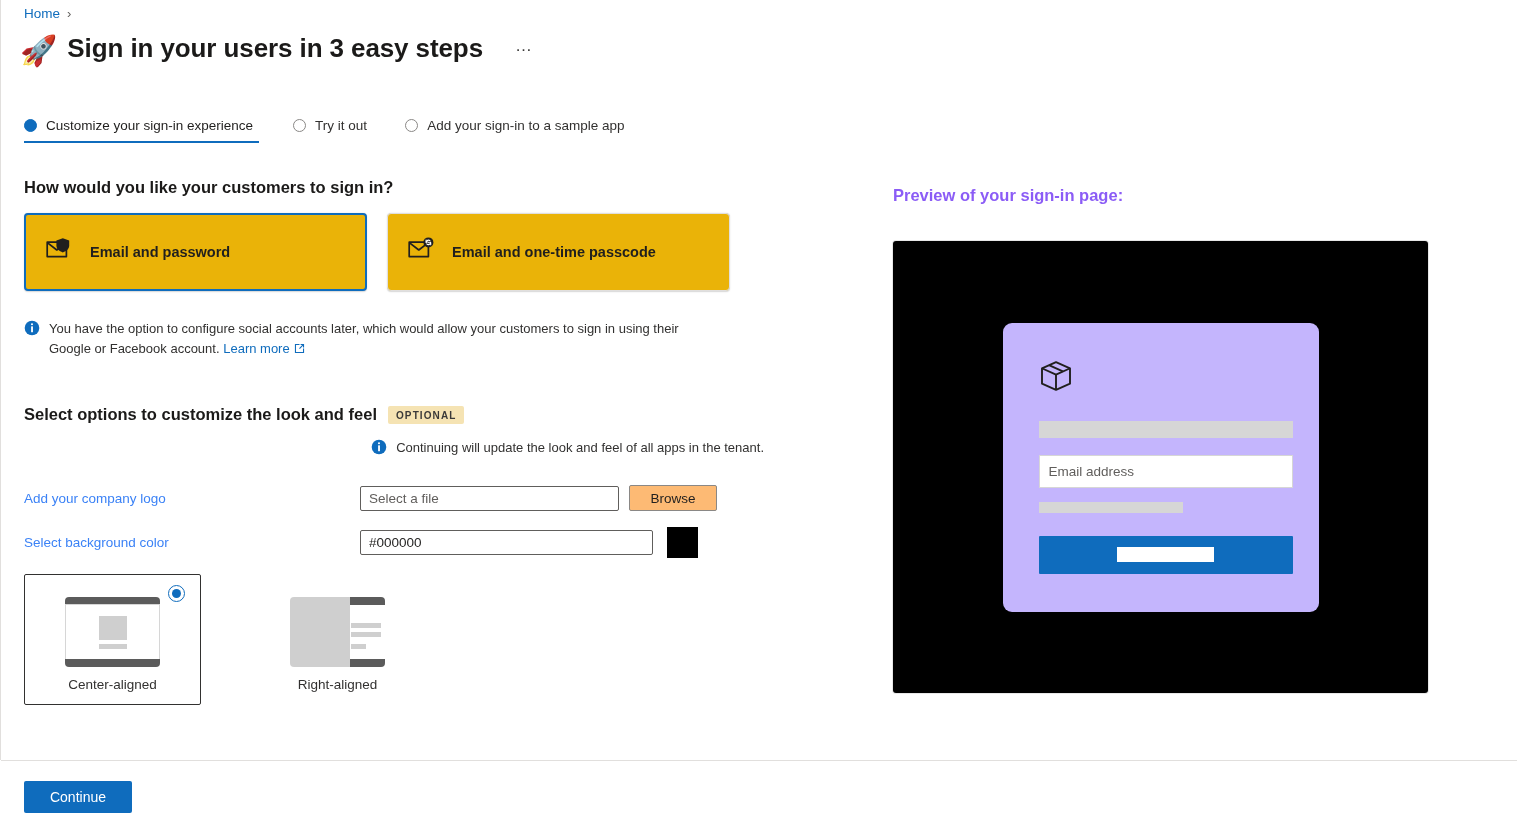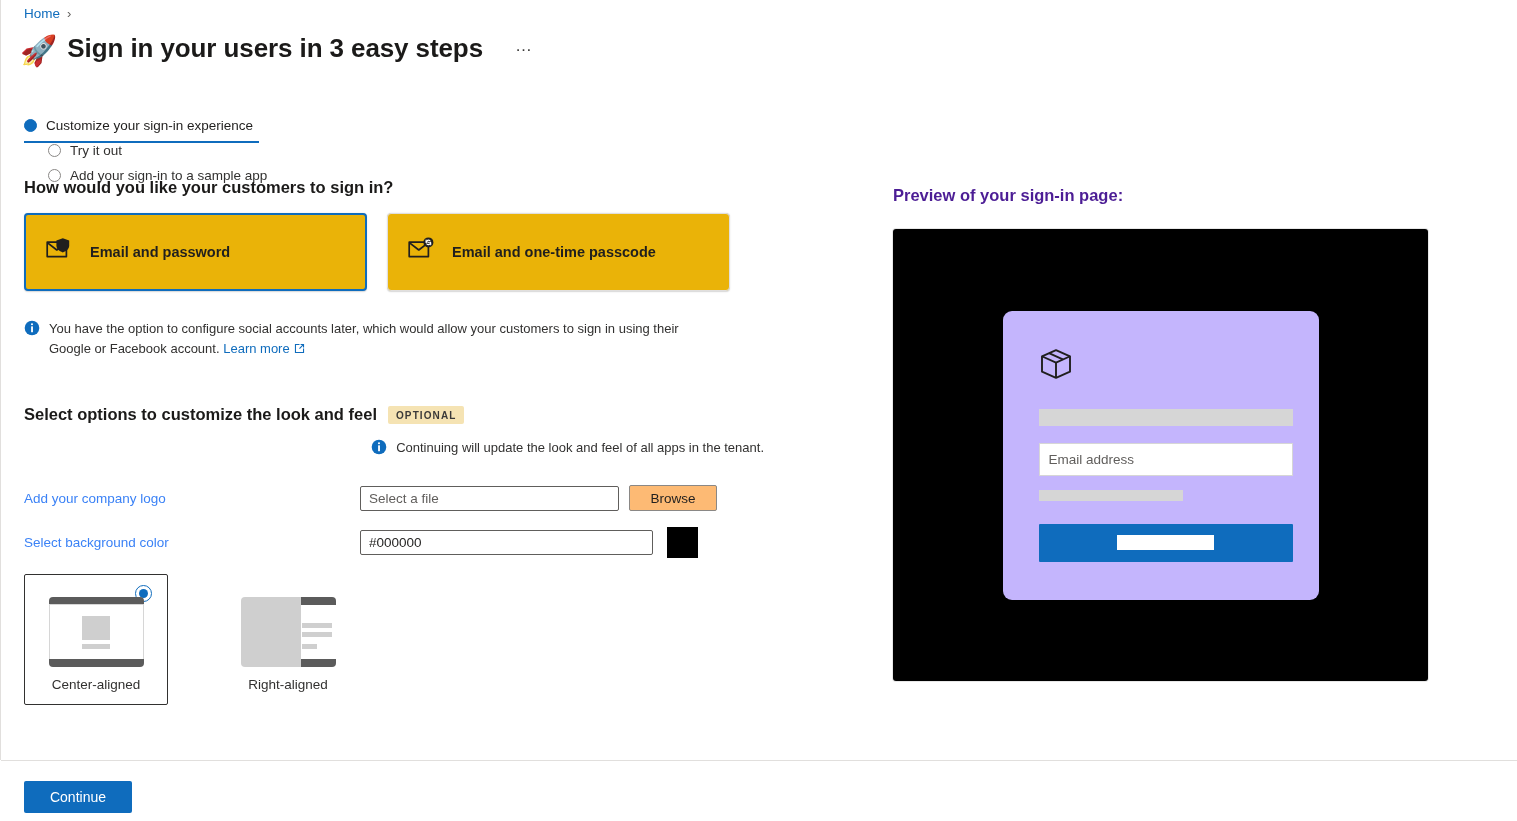--- a/index.html
+++ b/index.html
@@ -41,21 +41,21 @@
     white-space:nowrap;
   }
   .ellipsis-btn{
     margin-left:22px; color:#3b3a39; font-size:17px; letter-spacing:1.5px;
     cursor:pointer; transform:translateY(-3px);
   }
 
   
   .steps{
     position:absolute; left:24px; top:118px;
-    display:flex; align-items:flex-start;flex-direction:column;
+    display:flex; align-items:flex-start;
   }
   .step{
     display:flex; align-items:center; gap:9px;
     padding:0 14px 10px 0; cursor:pointer;
     font-size:13.5px; color:#323130;
     position:relative;
   }
   .step:first-child{ padding-right:16px; }
   .step.sep{ margin-left:24px; }
   .step .dot{
@@ -121,21 +121,21 @@
   }
   .swatch{
     margin-left:14px; width:31px; height:31px; background:#000; cursor:pointer;
     border:1px solid #000;
   }
 
   
   .layout-row{ display:flex; align-items:flex-start; }
   .layout-choices{ display:flex; gap:48px; align-items:flex-start; }
   .lcard{
-    position:relative; width:144px; padding:22px 0 12px 0;
+    position:relative; width:177px; padding:22px 0 12px 0;
     display:flex; flex-direction:column; align-items:center; gap:10px;
     cursor:pointer; border:1px solid transparent; border-radius:2px;
   }
   .lcard.selected{ border:1px solid #323130; }
   .lcaption{ font-size:13.5px; color:#323130; }
   .lradio{
     position:absolute; right:15px; top:10px;
     width:17px; height:17px; border-radius:50%;
     border:1.6px solid #0f6cbd; background:#fff;
     display:flex; align-items:center; justify-content:center;
@@ -167,21 +167,21 @@
   .thumb2 .rbar.top{ top:0; border-radius:0 4px 0 0; }
   .thumb2 .rbar.bot{ bottom:0; border-radius:0 0 4px 0; }
   .thumb2 .rlines{
     position:absolute; right:4px; top:26px;
     display:flex; flex-direction:column; gap:4px; align-items:flex-start;
   }
   .thumb2 .rl{ height:5px; background:#cfcfcf; }
 
   
   .preview-wrap{ position:absolute; left:893px; top:186px; width:535px; }
-  .preview-title{ font-size:16.5px; font-weight:600; color:#4c1d95; margin-bottom:24px; }
+  .preview-title{ font-size:16.5px; font-weight:600; color:#8b5cf6; margin-bottom:36px; }
   .preview-stage{
     width:535px; height:452px; background:#000000; border-radius:3px;
     box-shadow:0 0 0 1px #e7e7e7;
     display:flex; align-items:center; justify-content:center;
   }
   .signin-card{
     width:316px; height:289px; background:#c4b5fd; border-radius:9px;
     padding:36px 26px 0 36px;
   }
   .cube{ margin-bottom:24px; }

